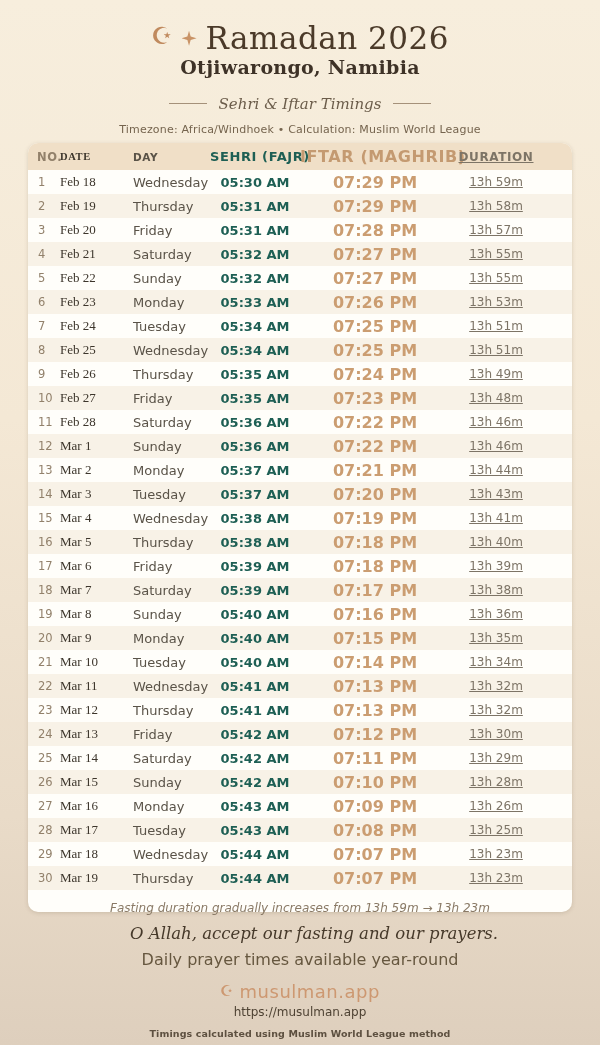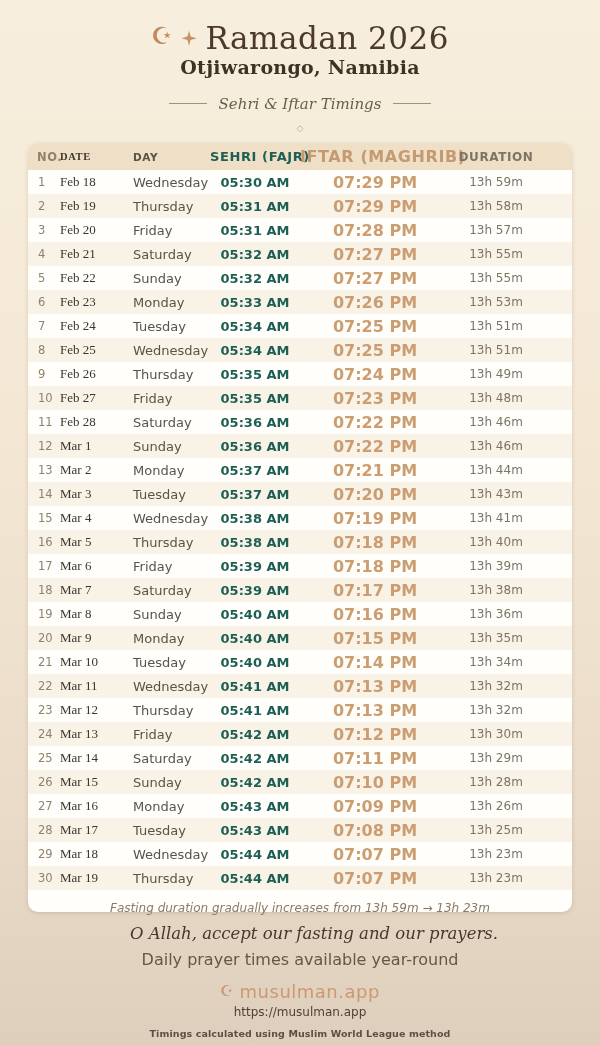--- a/index.html
+++ b/index.html
@@ -71,21 +71,21 @@
   .thead .c-sehri, .thead .c-iftar, .thead .c-duration { text-align: center; }
   .thead .c-iftar { color: #c49a71; }
 
   .row { height: 24px; font-size: 13px; background: #fffefa; }
   .row:nth-child(even) { background: #f8f2e7; }
   .c-no       { padding-left: 10px; font-size: 11.5px; color: #92816b; }
   .c-date     { padding-left: 2px; color: #3c352b; font-family: Liberation Serif, serif; }
   .c-day      { padding-left: 7px; color: #5a5348; }
   .c-sehri    { text-align: center; font-weight: bold; color: #1e5f54; font-size: 13px; }
   .c-iftar    { text-align: center; font-weight: bold; color: #cb9d71; font-size: 16px; }
-  .c-duration { text-align: center; color: #7d7466; font-size: 12px; }
+  .c-duration { text-align: center; color: #7d7466; font-size: 12px; text-decoration: underline; }
 
   
   .footer { position: absolute; top: 895px; width: 100%; text-align: center; }
   .fasting-note {
     font-style: italic; font-size: 12px; color: #8a7a66; margin-top: 6px;
   }
   .quote {
     font-family: "DejaVu Serif", serif; font-style: italic;
     font-size: 16.5px; color: #46392a; margin-top: 9px; padding-left: 28px;
   }
@@ -109,20 +109,21 @@
       <span class="crescent">☪</span>
       <span class="sparkle"></span>
       <span class="title">Ramadan 2026</span>
     </div>
     <div class="location">Otjiwarongo, Namibia</div>
     <div class="subtitle-line">
       <span class="rule"></span>
       <span class="subtitle">Sehri &amp; Iftar Timings</span>
       <span class="rule"></span>
     </div>
+    <div class="meta">Timezone: Africa/Windhoek • Calculation: Muslim World League</div>
     <div class="diamond">◇</div>
   </div>
 
   <div class="card">
     <div class="grid-row thead">
       <span class="c-no">NO.</span>
       <span class="c-date">DATE</span>
       <span class="c-day">DAY</span>
       <span class="c-sehri">SEHRI (FAJR)</span>
       <span class="c-iftar">IFTAR (MAGHRIB)</span>

